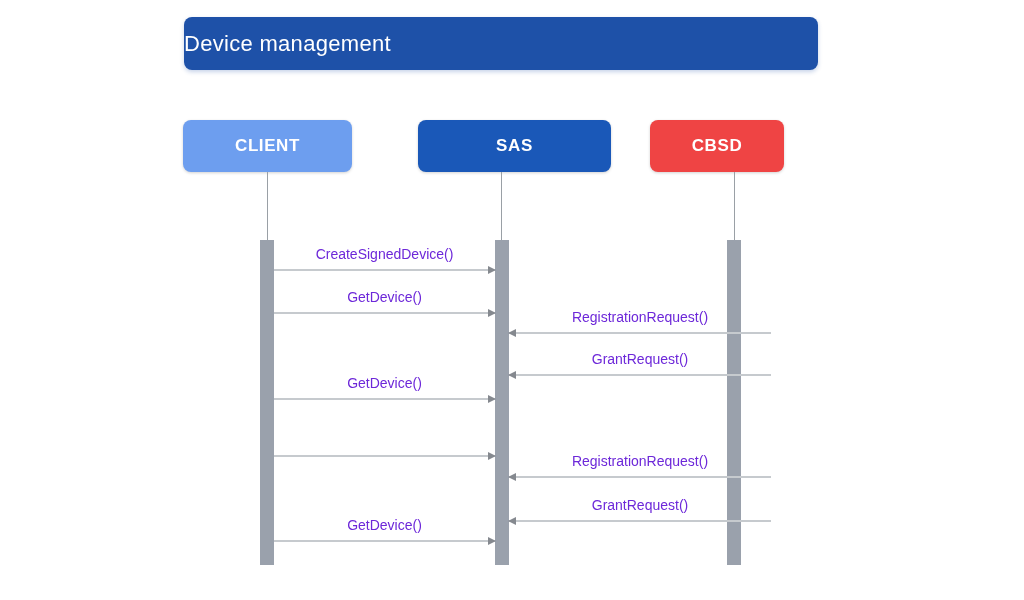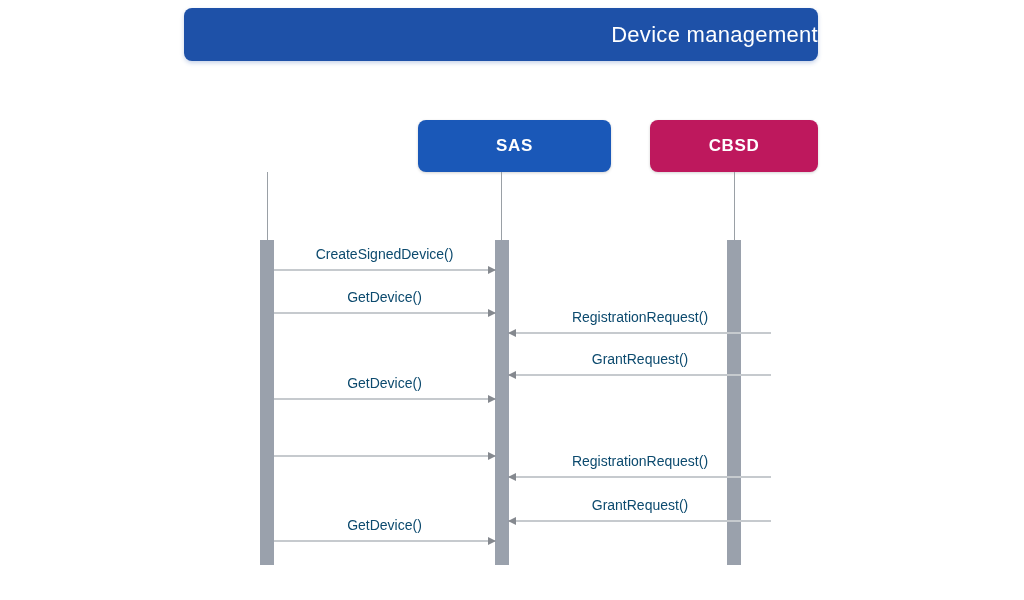--- a/index.html
+++ b/index.html
@@ -7,45 +7,45 @@
   .canvas {
     position: relative;
     width: 1024px;
     height: 600px;
     background: #ffffff;
     overflow: hidden;
   }
   
   .title-bar {
     position: absolute;
-    left: 184px; top: 8px;
+    left: 184px; top: 17px;
     width: 634px; height: 53px;
     background: #1E51A8;
     border-radius: 8px;
     box-shadow: 0 2px 4px rgba(30, 81, 168, 0.25);
-    display: flex; align-items: center; justify-content: flex-end;
+    display: flex; align-items: center; justify-content: flex-start;
     color: #ffffff;
     font-size: 22px;
     letter-spacing: 0.3px;
   }
   
   .actor {
     position: absolute;
     top: 120px; height: 52px;
     border-radius: 8px;
     box-shadow: 0 1px 3px rgba(0,0,0,0.18);
     display: flex; align-items: center; justify-content: center;
     color: #ffffff;
     font-size: 17px;
     font-weight: bold;
     letter-spacing: 0.6px;
   }
   .actor-client { left: 183px; width: 169px; background: #6D9EEF; }
   .actor-sas    { left: 418px; width: 193px; background: #1A58B8; }
-  .actor-cbsd   { left: 650px; width: 168px; background: #be185d; }
+  .actor-cbsd   { left: 650px; width: 134px; background: #ef4444; }
   
   .lifeline {
     position: absolute;
     top: 172px; height: 68px;
     width: 1px;
     background: #9AA0A6;
   }
   .lifeline-client { left: 267px; }
   .lifeline-sas    { left: 501px; }
   .lifeline-cbsd   { left: 734px; }
@@ -64,21 +64,21 @@
     position: absolute;
     height: 28px;
   }
   .msg-left-span  { left: 274px; width: 221px; }  
   .msg-right-span { left: 509px; width: 262px; }  
   .msg-label {
     position: absolute;
     left: 0; right: 0; bottom: 9px;
     text-align: center;
     font-size: 14px;
-    color: #0c4a6e;
+    color: #6d28d9;
     white-space: nowrap;
   }
   .msg-line {
     position: absolute;
     left: 0; right: 0; bottom: 0;
     height: 2px;
     background: #C6CACE;
   }
   .msg-head {
     position: absolute;
@@ -92,20 +92,23 @@
 </style>
 </head>
 <body>
 
 <div class="canvas">
 
   <div class="title-bar">
     <span>Device management</span>
   </div>
 
+  <div class="actor actor-client">
+    <span>CLIENT</span>
+  </div>
   <div class="actor actor-sas">
     <span>SAS</span>
   </div>
   <div class="actor actor-cbsd">
     <span>CBSD</span>
   </div>
 
   <div class="lifeline lifeline-client"></div>
   <div class="lifeline lifeline-sas"></div>
   <div class="lifeline lifeline-cbsd"></div>

